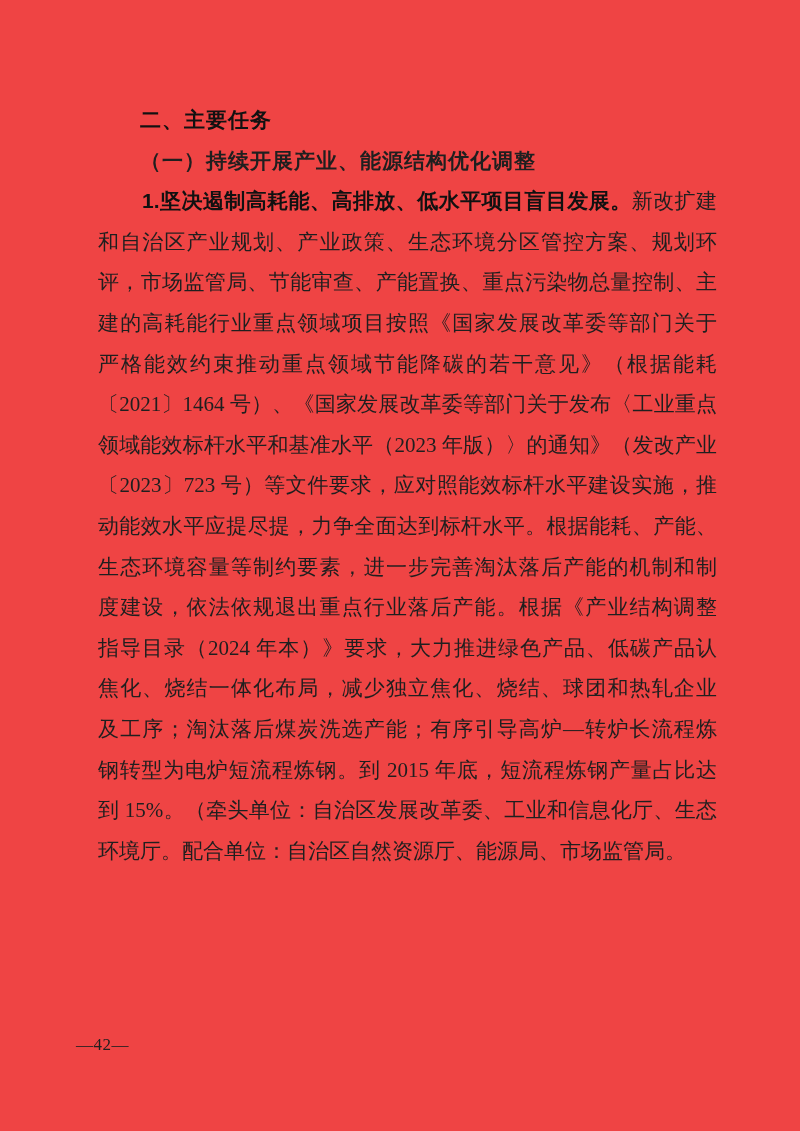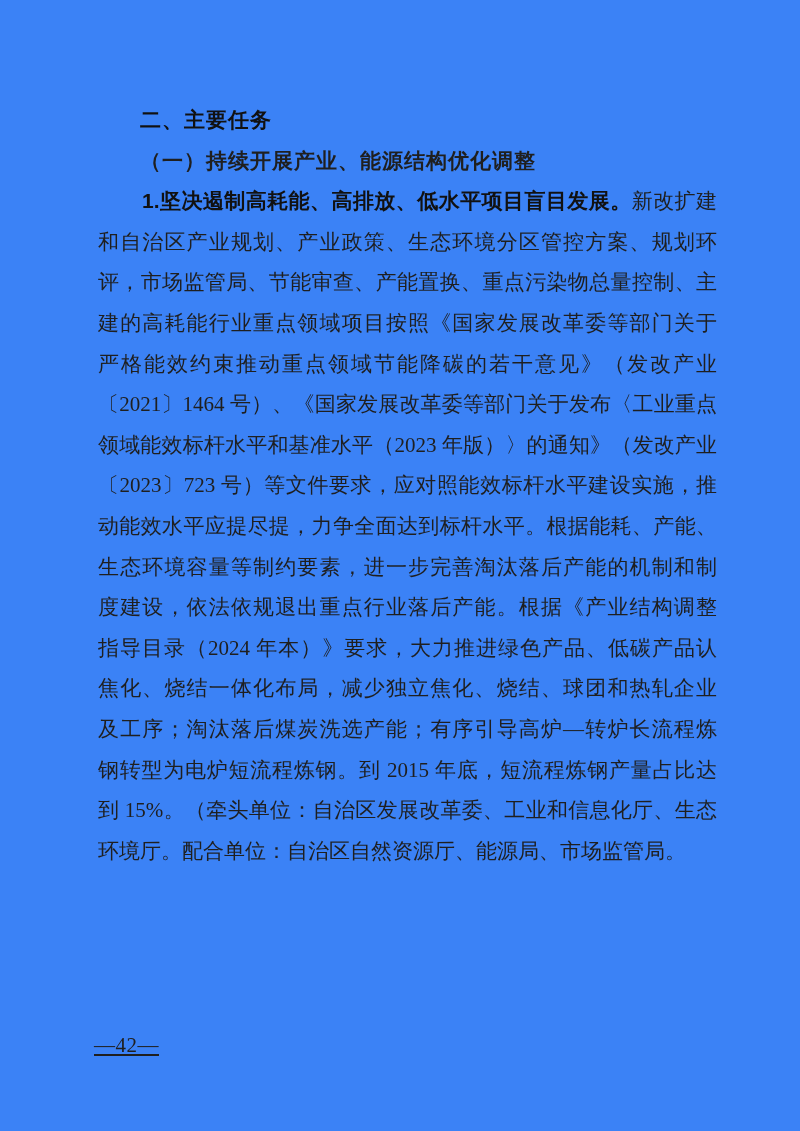--- a/index.html
+++ b/index.html
@@ -49,41 +49,40 @@
   .no-justify { text-align-last: left; }
   .seg-bold {
     font-weight: 700;
     font-family: "Liberation Sans", sans-serif;
     color: #111111;
   }
   .seg-normal { font-weight: 400; }
   .seg-kai { font-weight: 500; }
   .page-number {
     position: absolute;
-    left: 94px;
+    left: 76px;
     top: 1030px;
-    font-size: 21px;
+    font-size: 17px;
     line-height: 30px;
     letter-spacing: 0.5px;
-    text-decoration: underline;
   }
 </style>
 </head>
 <body>
 
-<div class="page" style="background: #3b82f6; color: rgb(31, 31, 31);">
+<div class="page" style="background: #ef4444; color: rgb(31, 31, 31);">
   <div class="content">
     <div class="line heading-1">二、主要任务</div>
     <div class="line heading-2">（一）持续开展产业、能源结构优化调整</div>
     <div>
         <div class="line indent"><span class="seg-bold">1.坚决遏制高耗能、高排放、低水平项目盲目发展。</span><span class="seg-normal">新改扩建</span></div>
         <div class="line"><span class="seg-normal">和自治区产业规划、产业政策、生态环境分区管控方案、规划环</span></div>
         <div class="line"><span class="seg-normal">评，市场监管局、节能审查、产能置换、重点污染物总量控制、主</span></div>
         <div class="line"><span class="seg-normal">建的高耗能行业重点领域项目按照《国家发展改革委等部门关于</span></div>
-        <div class="line"><span class="seg-normal">严格能效约束推动重点领域节能降碳的若干意见》（发改产业</span></div>
+        <div class="line"><span class="seg-normal">严格能效约束推动重点领域节能降碳的若干意见》（根据能耗</span></div>
         <div class="line"><span class="seg-normal">〔2021〕1464 号）、《国家发展改革委等部门关于发布〈工业重点</span></div>
         <div class="line"><span class="seg-normal">领域能效标杆水平和基准水平（2023 年版）〉的通知》（发改产业</span></div>
         <div class="line"><span class="seg-normal">〔2023〕723 号）等文件要求，应对照能效标杆水平建设实施，推</span></div>
         <div class="line"><span class="seg-normal">动能效水平应提尽提，力争全面达到标杆水平。根据能耗、产能、</span></div>
         <div class="line"><span class="seg-normal">生态环境容量等制约要素，进一步完善淘汰落后产能的机制和制</span></div>
         <div class="line"><span class="seg-normal">度建设，依法依规退出重点行业落后产能。根据《产业结构调整</span></div>
         <div class="line"><span class="seg-normal">指导目录（2024 年本）》要求，大力推进绿色产品、低碳产品认证，</span></div>
         <div class="line"><span class="seg-normal">焦化、烧结一体化布局，减少独立焦化、烧结、球团和热轧企业</span></div>
         <div class="line"><span class="seg-normal">及工序；淘汰落后煤炭洗选产能；有序引导高炉—转炉长流程炼</span></div>
         <div class="line"><span class="seg-normal">钢转型为电炉短流程炼钢。到 2015 年底，短流程炼钢产量占比达</span></div>

